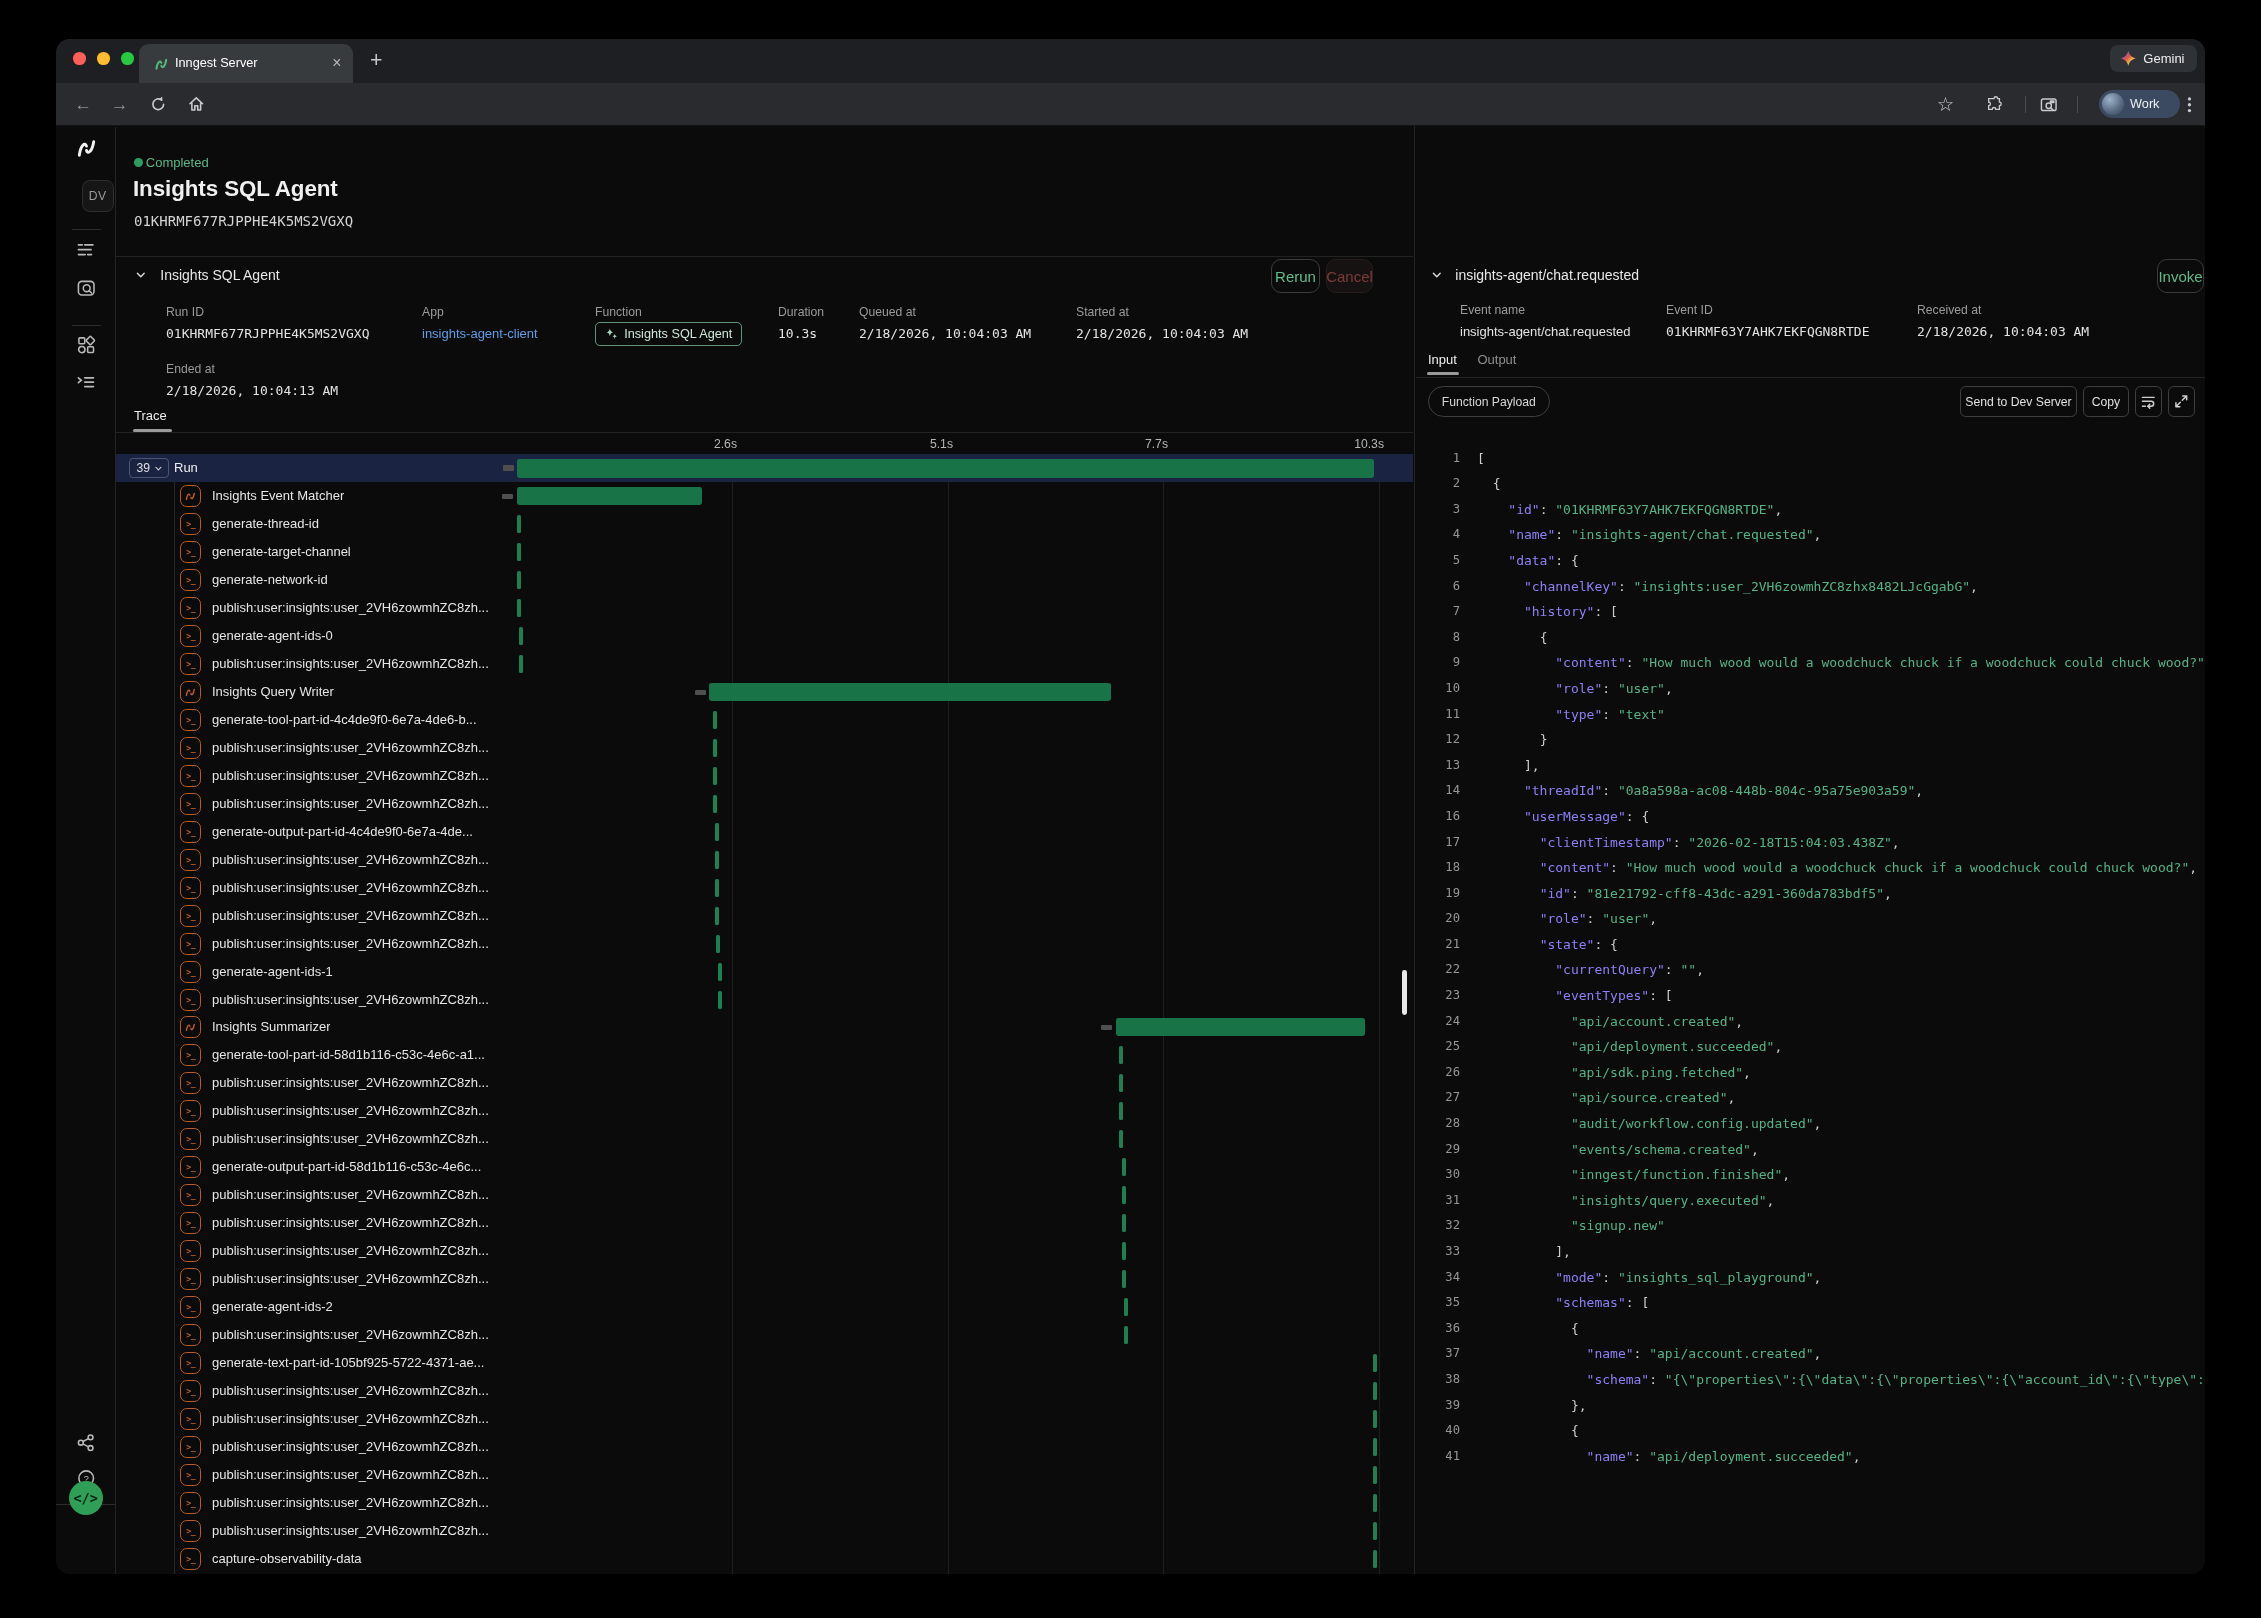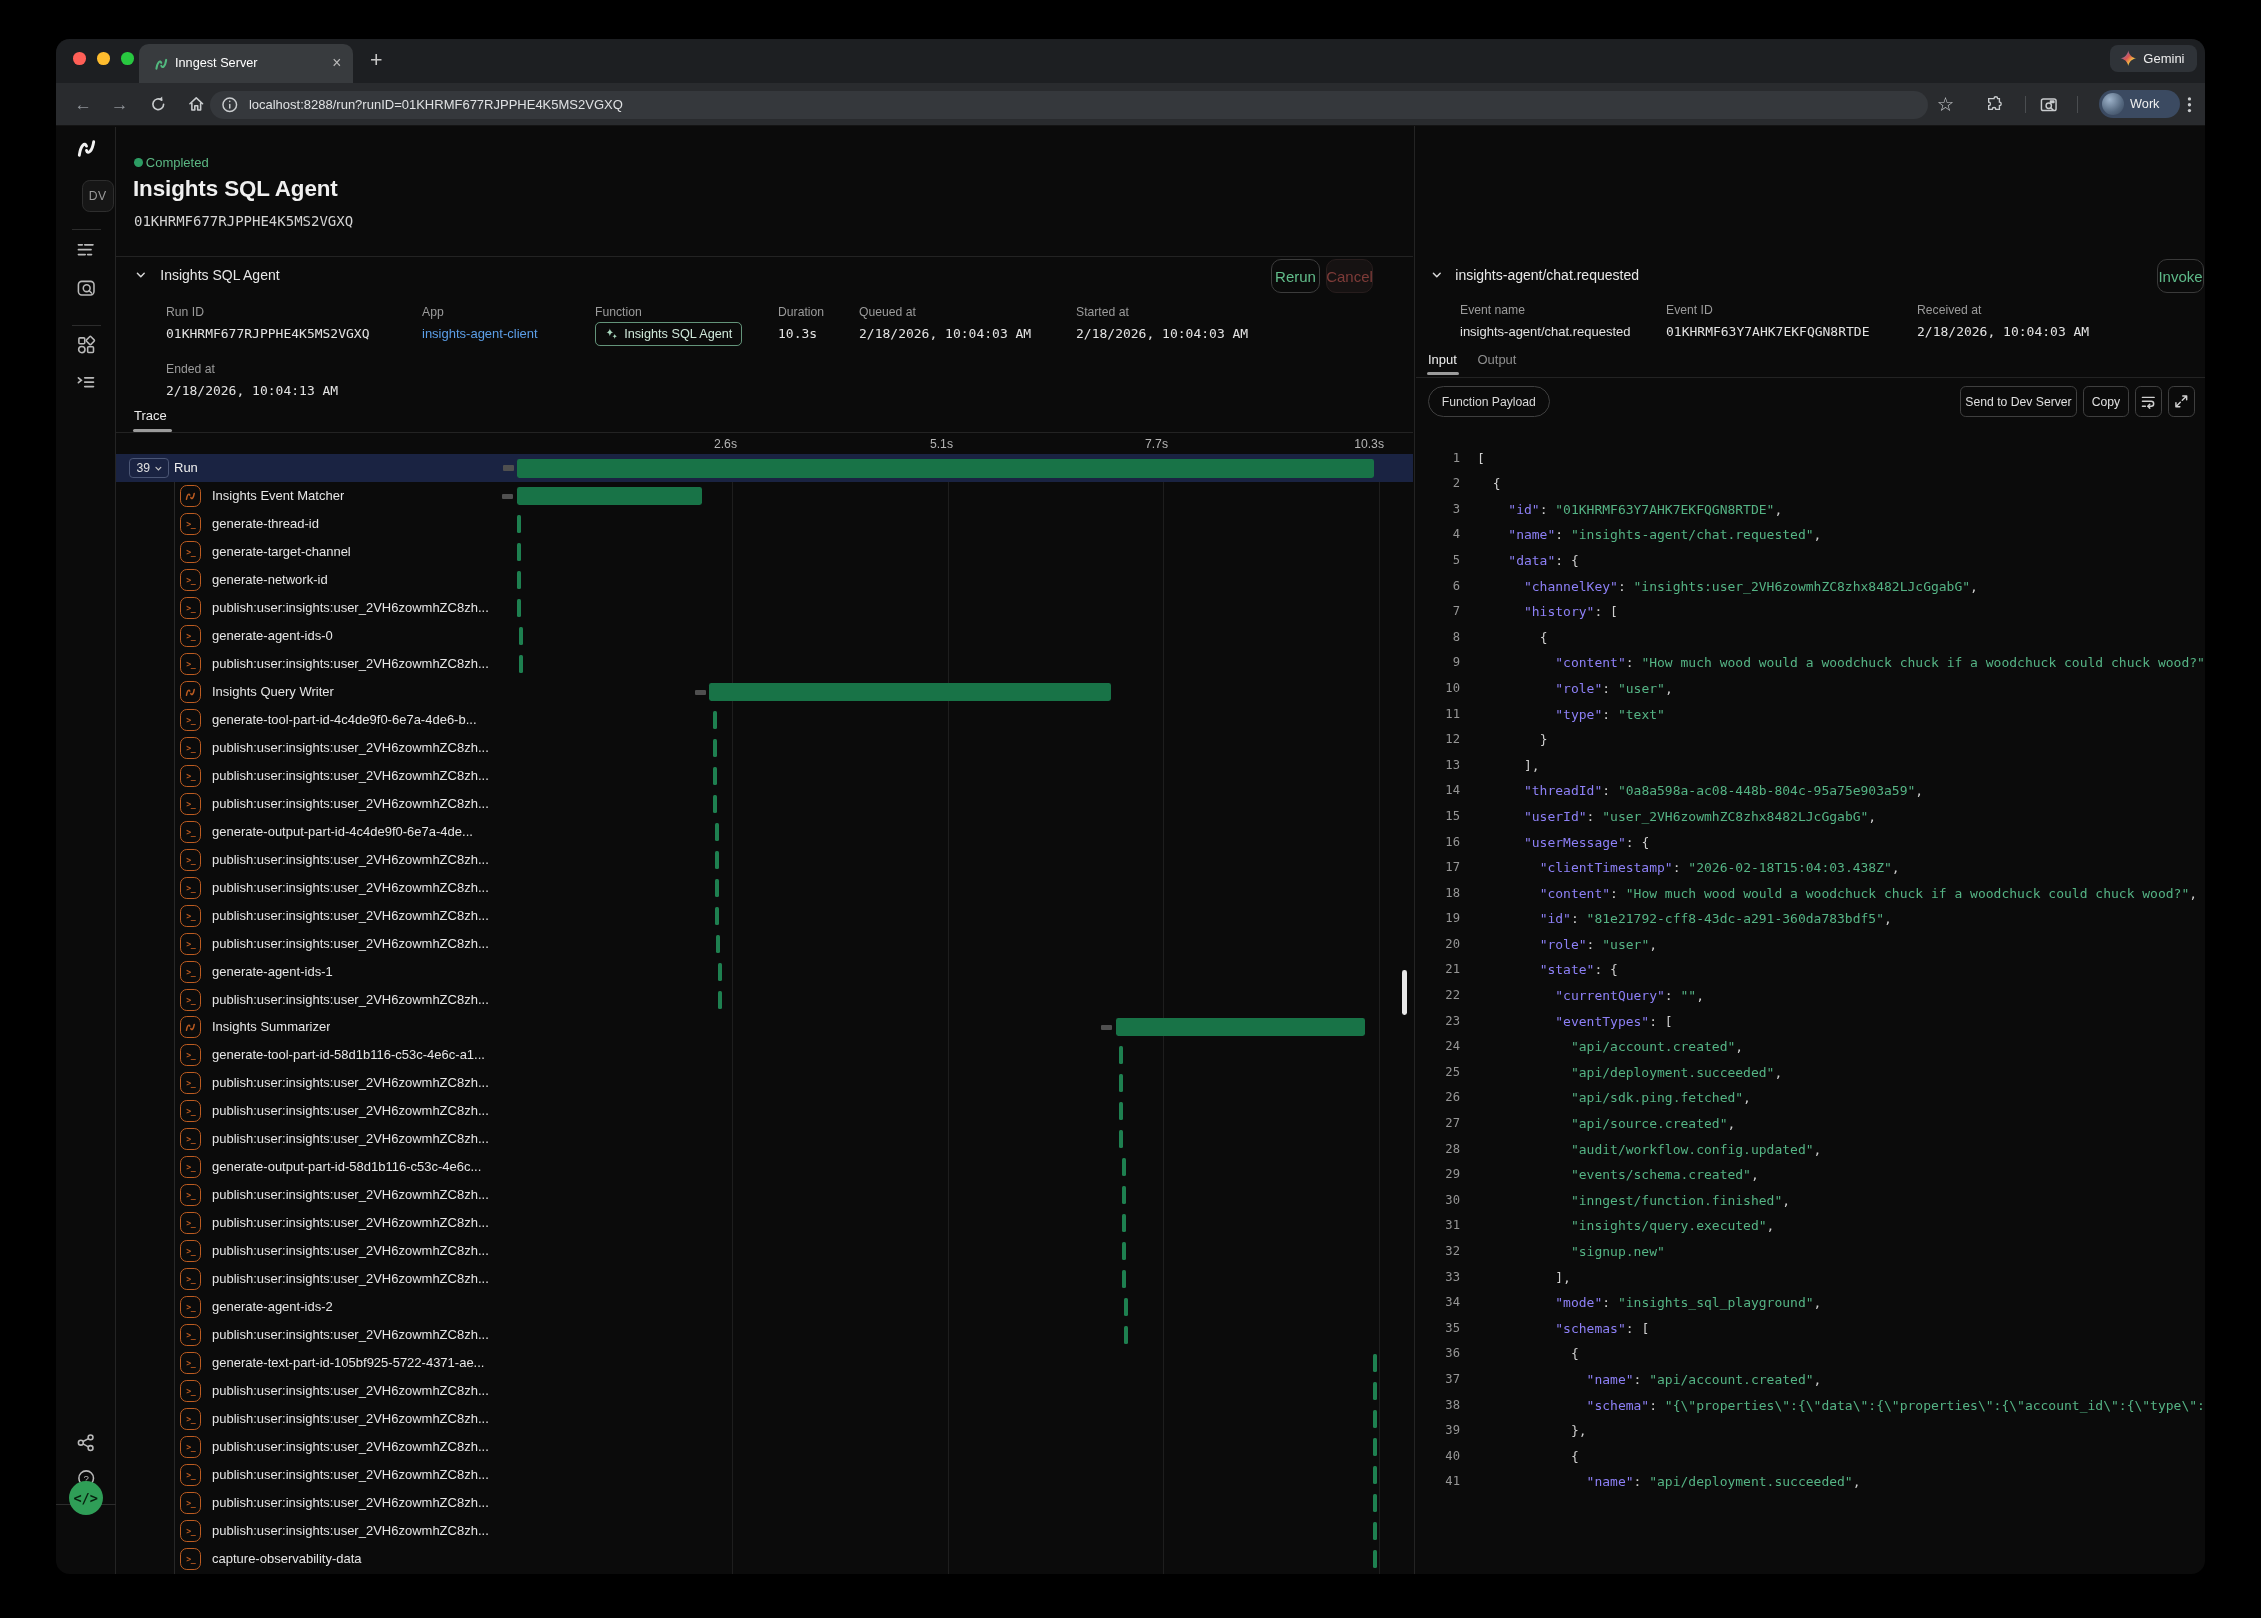--- a/index.html
+++ b/index.html
@@ -140,30 +140,20 @@
       <svg width="18.5" height="18.5" viewBox="0 0 38 38">
             <path d="M30 19 a11 11 0 1 1 -4-8.5" fill="none" stroke="#c9ccce" stroke-width="3.4" stroke-linecap="round"></path>
             <path d="M27 3 L27.5 11 L19.5 10.5 Z" fill="#c9ccce"></path>
           </svg>
     </div>
     <div class="navic" style="left:128px">
       <svg width="18.5" height="18.5" viewBox="0 0 38 38">
             <path d="M6 18 L19 6 L32 18 M10 16 V31 H16 V22 H22 V31 H28 V16" fill="none" stroke="#c9ccce" stroke-width="3.2" stroke-linejoin="round" stroke-linecap="round"></path>
           </svg>
     </div>
-    <div id="urlpill">
-      <span class="info">
-        <svg width="17.5" height="17.5" viewBox="0 0 36 36">
-              <circle cx="18" cy="18" r="14" fill="none" stroke="#c9ccce" stroke-width="3"></circle>
-              <rect x="16.5" y="16" width="3" height="10" rx="1.5" fill="#c9ccce"></rect>
-              <rect x="16.5" y="9.5" width="3" height="3.4" rx="1.7" fill="#c9ccce"></rect>
-            </svg>
-      </span>
-      <span class="url">localhost:8288/run?runID=01KHRMF677RJPPHE4K5MS2VGXQ</span>
-    </div>
     <div class="navic" style="left:1877px;font-size:19.5px;color:#c9ccce">☆</div>
     <div class="navic" style="left:1926px">
       <svg width="18.5" height="18.5" viewBox="0 0 38 38">
             <path d="M14 8 h4 a4 4 0 0 1 8 0 h4 v8 a4 4 0 0 1 0 8 v8 h-8 a4 4 0 0 0 -8 0 h-8 v-8 a4 4 0 0 0 0-8 v-8 z" transform="translate(2 0) scale(0.92)" fill="none" stroke="#c9ccce" stroke-width="3"></path>
           </svg>
     </div>
     <div style="position:absolute;left:1969px;top:12.7px;width:1px;height:17.5px;background:#4a4d50"></div>
     <div class="navic" style="left:1980px">
       <svg width="19.5" height="19.5" viewBox="0 0 40 40">
             <rect x="5" y="8" width="30" height="24" rx="4" fill="none" stroke="#c9ccce" stroke-width="3"></rect>
@@ -688,21 +678,20 @@
         <div class="cline"><span class="ln">5</span><span class="cc">&nbsp;&nbsp;&nbsp;&nbsp;<span class="k">"data"</span><span class="p">: </span><span class="p">{</span></span></div>
         <div class="cline"><span class="ln">6</span><span class="cc">&nbsp;&nbsp;&nbsp;&nbsp;&nbsp;&nbsp;<span class="k">"channelKey"</span><span class="p">: </span><span class="s">"insights:user_2VH6zowmhZC8zhx8482LJcGgabG"</span><span class="p">,</span></span></div>
         <div class="cline"><span class="ln">7</span><span class="cc">&nbsp;&nbsp;&nbsp;&nbsp;&nbsp;&nbsp;<span class="k">"history"</span><span class="p">: </span><span class="p">[</span></span></div>
         <div class="cline"><span class="ln">8</span><span class="cc">&nbsp;&nbsp;&nbsp;&nbsp;&nbsp;&nbsp;&nbsp;&nbsp;<span class="p">{</span></span></div>
         <div class="cline"><span class="ln">9</span><span class="cc">&nbsp;&nbsp;&nbsp;&nbsp;&nbsp;&nbsp;&nbsp;&nbsp;&nbsp;&nbsp;<span class="k">"content"</span><span class="p">: </span><span class="s">"How much wood would a woodchuck chuck if a woodchuck could chuck wood?"</span></span></div>
         <div class="cline"><span class="ln">10</span><span class="cc">&nbsp;&nbsp;&nbsp;&nbsp;&nbsp;&nbsp;&nbsp;&nbsp;&nbsp;&nbsp;<span class="k">"role"</span><span class="p">: </span><span class="s">"user"</span><span class="p">,</span></span></div>
         <div class="cline"><span class="ln">11</span><span class="cc">&nbsp;&nbsp;&nbsp;&nbsp;&nbsp;&nbsp;&nbsp;&nbsp;&nbsp;&nbsp;<span class="k">"type"</span><span class="p">: </span><span class="s">"text"</span></span></div>
         <div class="cline"><span class="ln">12</span><span class="cc">&nbsp;&nbsp;&nbsp;&nbsp;&nbsp;&nbsp;&nbsp;&nbsp;<span class="p">}</span></span></div>
         <div class="cline"><span class="ln">13</span><span class="cc">&nbsp;&nbsp;&nbsp;&nbsp;&nbsp;&nbsp;<span class="p">],</span></span></div>
         <div class="cline"><span class="ln">14</span><span class="cc">&nbsp;&nbsp;&nbsp;&nbsp;&nbsp;&nbsp;<span class="k">"threadId"</span><span class="p">: </span><span class="s">"0a8a598a-ac08-448b-804c-95a75e903a59"</span><span class="p">,</span></span></div>
-        <div class="cline"><span class="ln">15</span><span class="cc">&nbsp;&nbsp;&nbsp;&nbsp;&nbsp;&nbsp;<span class="k">"userId"</span><span class="p">: </span><span class="s">"user_2VH6zowmhZC8zhx8482LJcGgabG"</span><span class="p">,</span></span></div>
         <div class="cline"><span class="ln">16</span><span class="cc">&nbsp;&nbsp;&nbsp;&nbsp;&nbsp;&nbsp;<span class="k">"userMessage"</span><span class="p">: </span><span class="p">{</span></span></div>
         <div class="cline"><span class="ln">17</span><span class="cc">&nbsp;&nbsp;&nbsp;&nbsp;&nbsp;&nbsp;&nbsp;&nbsp;<span class="k">"clientTimestamp"</span><span class="p">: </span><span class="s">"2026-02-18T15:04:03.438Z"</span><span class="p">,</span></span></div>
         <div class="cline"><span class="ln">18</span><span class="cc">&nbsp;&nbsp;&nbsp;&nbsp;&nbsp;&nbsp;&nbsp;&nbsp;<span class="k">"content"</span><span class="p">: </span><span class="s">"How much wood would a woodchuck chuck if a woodchuck could chuck wood?"</span><span class="p">,</span></span></div>
         <div class="cline"><span class="ln">19</span><span class="cc">&nbsp;&nbsp;&nbsp;&nbsp;&nbsp;&nbsp;&nbsp;&nbsp;<span class="k">"id"</span><span class="p">: </span><span class="s">"81e21792-cff8-43dc-a291-360da783bdf5"</span><span class="p">,</span></span></div>
         <div class="cline"><span class="ln">20</span><span class="cc">&nbsp;&nbsp;&nbsp;&nbsp;&nbsp;&nbsp;&nbsp;&nbsp;<span class="k">"role"</span><span class="p">: </span><span class="s">"user"</span><span class="p">,</span></span></div>
         <div class="cline"><span class="ln">21</span><span class="cc">&nbsp;&nbsp;&nbsp;&nbsp;&nbsp;&nbsp;&nbsp;&nbsp;<span class="k">"state"</span><span class="p">: </span><span class="p">{</span></span></div>
         <div class="cline"><span class="ln">22</span><span class="cc">&nbsp;&nbsp;&nbsp;&nbsp;&nbsp;&nbsp;&nbsp;&nbsp;&nbsp;&nbsp;<span class="k">"currentQuery"</span><span class="p">: </span><span class="s">""</span><span class="p">,</span></span></div>
         <div class="cline"><span class="ln">23</span><span class="cc">&nbsp;&nbsp;&nbsp;&nbsp;&nbsp;&nbsp;&nbsp;&nbsp;&nbsp;&nbsp;<span class="k">"eventTypes"</span><span class="p">: </span><span class="p">[</span></span></div>
         <div class="cline"><span class="ln">24</span><span class="cc">&nbsp;&nbsp;&nbsp;&nbsp;&nbsp;&nbsp;&nbsp;&nbsp;&nbsp;&nbsp;&nbsp;&nbsp;<span class="s">"api/account.created"</span><span class="p">,</span></span></div>
         <div class="cline"><span class="ln">25</span><span class="cc">&nbsp;&nbsp;&nbsp;&nbsp;&nbsp;&nbsp;&nbsp;&nbsp;&nbsp;&nbsp;&nbsp;&nbsp;<span class="s">"api/deployment.succeeded"</span><span class="p">,</span></span></div>

